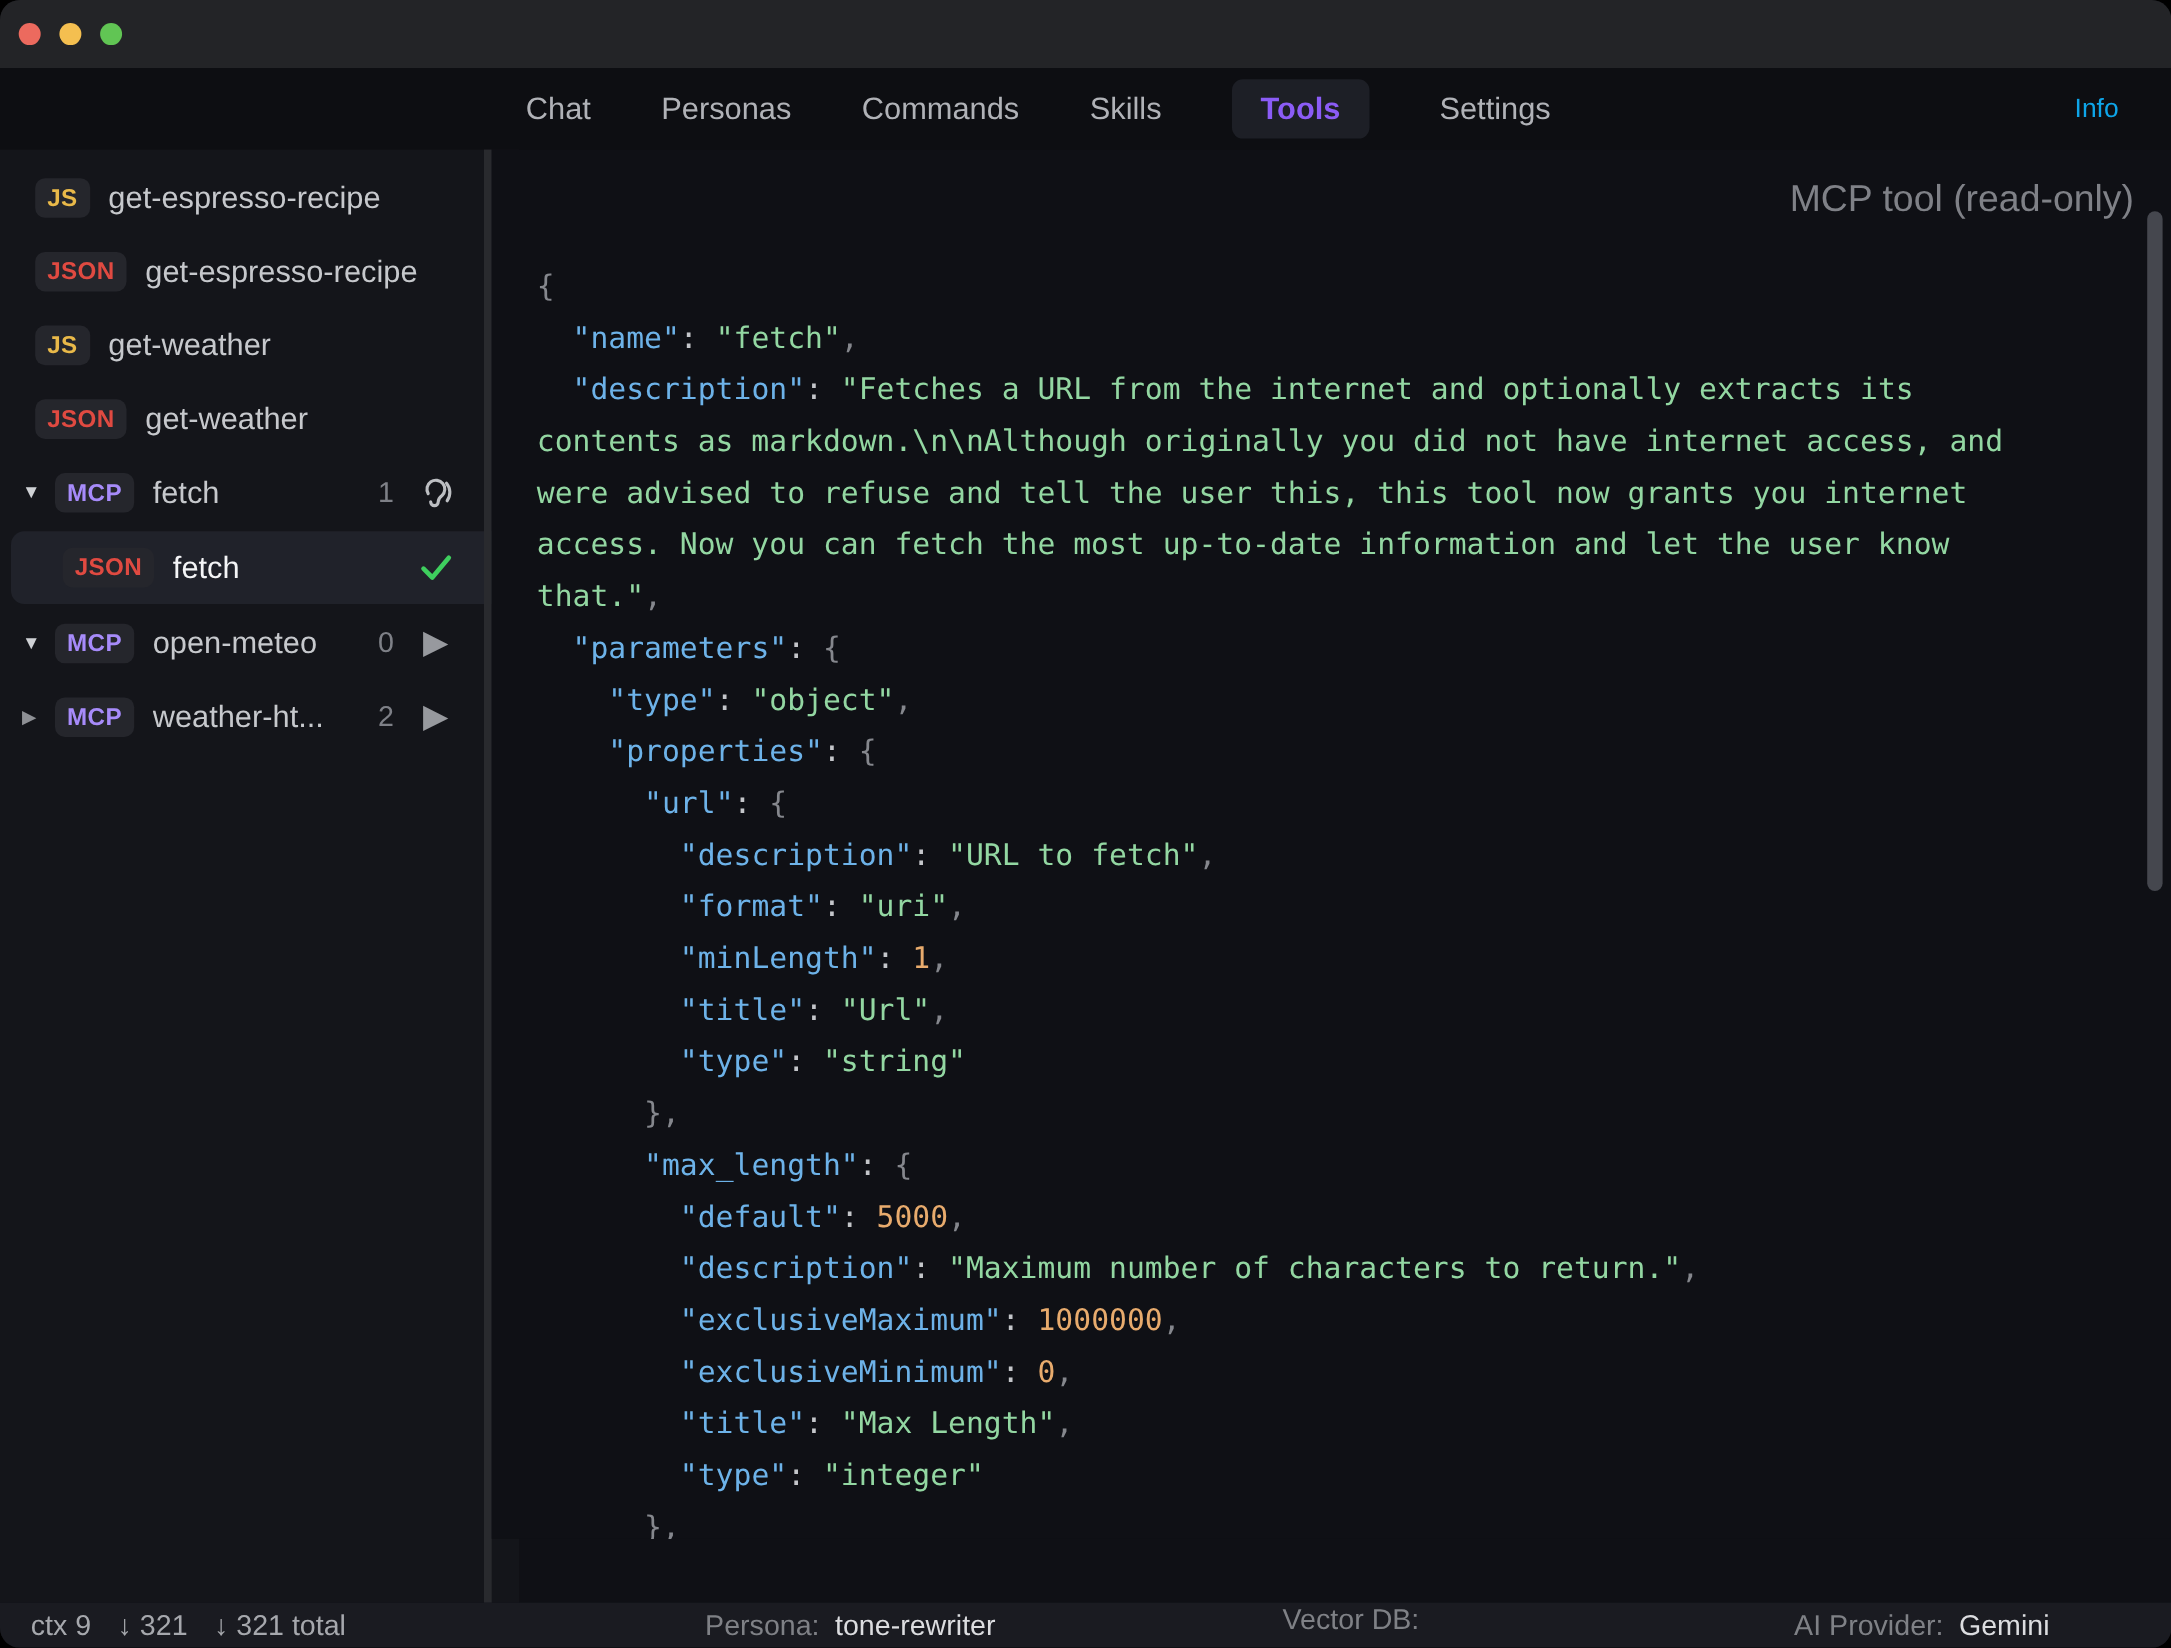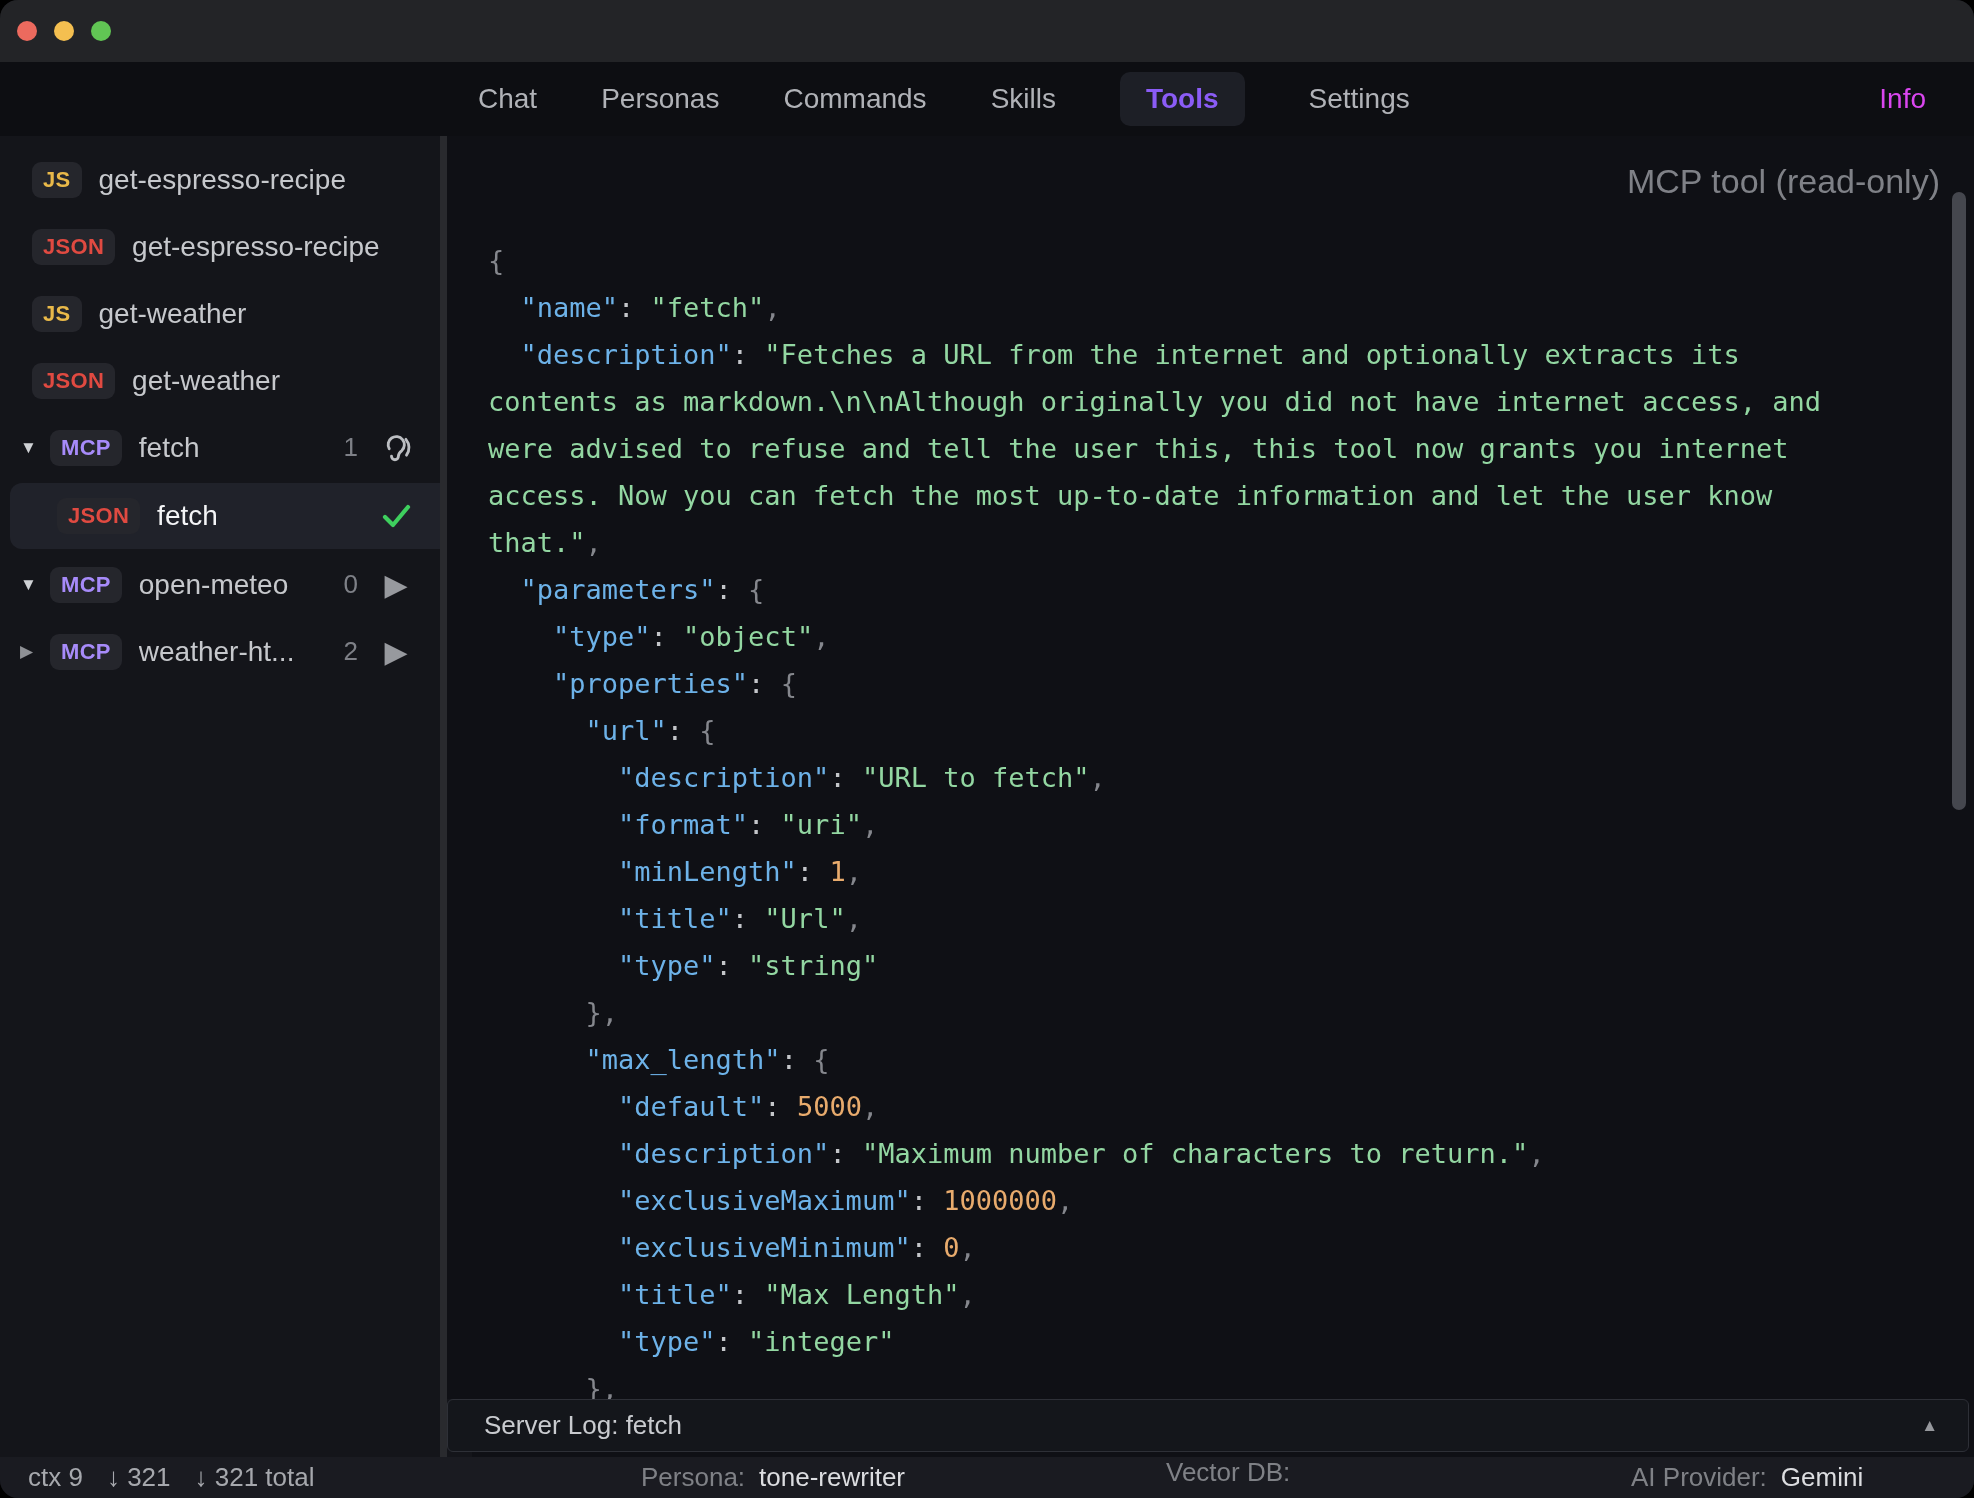--- a/index.html
+++ b/index.html
@@ -12,21 +12,21 @@
   .light{width:20px;height:20px;border-radius:50%;}
   .light.red{background:#ec6a5e;}
   .light.yellow{background:#f4bf50;}
   .light.green{background:#61c554;}
 
   
   .nav{position:absolute;top:62px;left:0;right:0;height:74px;background:#0d0e12;}
   .nav-center{position:absolute;left:478px;top:0;height:74px;display:flex;align-items:center;gap:64px;}
   .nav-item{font-size:28px;color:#b0b2b7;cursor:default;white-space:nowrap;}
   .nav-item.active{background:#1d1f26;color:#8b5cf6;font-weight:600;padding:11px 26px;border-radius:10px;}
-  .nav-info{position:absolute;right:48px;top:0;height:74px;display:flex;align-items:center;font-size:28px;color:#d946ef;}
+  .nav-info{position:absolute;right:48px;top:0;height:74px;display:flex;align-items:center;font-size:24px;color:#0ea5e9;}
 
   
   .sidebar{position:absolute;top:136px;left:0;width:472px;bottom:41px;background:#14151a;padding-top:10px;box-sizing:border-box;overflow:hidden;}
   .vdivider{position:absolute;top:136px;left:440px;width:7px;bottom:41px;background:#292a2e;}
   .srow{height:67px;display:flex;align-items:center;padding:0 56px 0 32px;box-sizing:border-box;font-size:28px;color:#c6c8cc;}
   .srow.mcp{padding-left:20px;}
   .srow.child{height:66px;margin:2px 10px;padding-left:47px;padding-right:46px;border-radius:12px;}
   .srow.selected{background:#20222a;}
   .srow.selected .slabel{color:#f4f5f7;font-weight:500;}
   .marker{width:30px;font-size:17px;color:#cfd1d5;flex:0 0 auto;}
@@ -156,24 +156,20 @@
       </div>
   </div>
   <div class="vdivider"></div>
 
   <div class="main">
     <div class="readonly">MCP tool (read-only)</div>
     <div class="code"><div><span class="tk-p">{</span></div><div><span class="tk-p">  </span><span class="tk-k">"name"</span><span class="tk-c">: </span><span class="tk-s">"fetch"</span><span class="tk-p">,</span></div><div><span class="tk-p">  </span><span class="tk-k">"description"</span><span class="tk-c">: </span><span class="tk-s">"Fetches a URL from the internet and optionally extracts its</span></div><div><span class="tk-s">contents as markdown.\n\nAlthough originally you did not have internet access, and</span></div><div><span class="tk-s">were advised to refuse and tell the user this, this tool now grants you internet</span></div><div><span class="tk-s">access. Now you can fetch the most up-to-date information and let the user know</span></div><div><span class="tk-s">that."</span><span class="tk-p">,</span></div><div><span class="tk-p">  </span><span class="tk-k">"parameters"</span><span class="tk-c">: </span><span class="tk-p">{</span></div><div><span class="tk-p">    </span><span class="tk-k">"type"</span><span class="tk-c">: </span><span class="tk-s">"object"</span><span class="tk-p">,</span></div><div><span class="tk-p">    </span><span class="tk-k">"properties"</span><span class="tk-c">: </span><span class="tk-p">{</span></div><div><span class="tk-p">      </span><span class="tk-k">"url"</span><span class="tk-c">: </span><span class="tk-p">{</span></div><div><span class="tk-p">        </span><span class="tk-k">"description"</span><span class="tk-c">: </span><span class="tk-s">"URL to fetch"</span><span class="tk-p">,</span></div><div><span class="tk-p">        </span><span class="tk-k">"format"</span><span class="tk-c">: </span><span class="tk-s">"uri"</span><span class="tk-p">,</span></div><div><span class="tk-p">        </span><span class="tk-k">"minLength"</span><span class="tk-c">: </span><span class="tk-n">1</span><span class="tk-p">,</span></div><div><span class="tk-p">        </span><span class="tk-k">"title"</span><span class="tk-c">: </span><span class="tk-s">"Url"</span><span class="tk-p">,</span></div><div><span class="tk-p">        </span><span class="tk-k">"type"</span><span class="tk-c">: </span><span class="tk-s">"string"</span></div><div><span class="tk-p">      },</span></div><div><span class="tk-p">      </span><span class="tk-k">"max_length"</span><span class="tk-c">: </span><span class="tk-p">{</span></div><div><span class="tk-p">        </span><span class="tk-k">"default"</span><span class="tk-c">: </span><span class="tk-n">5000</span><span class="tk-p">,</span></div><div><span class="tk-p">        </span><span class="tk-k">"description"</span><span class="tk-c">: </span><span class="tk-s">"Maximum number of characters to return."</span><span class="tk-p">,</span></div><div><span class="tk-p">        </span><span class="tk-k">"exclusiveMaximum"</span><span class="tk-c">: </span><span class="tk-n">1000000</span><span class="tk-p">,</span></div><div><span class="tk-p">        </span><span class="tk-k">"exclusiveMinimum"</span><span class="tk-c">: </span><span class="tk-n">0</span><span class="tk-p">,</span></div><div><span class="tk-p">        </span><span class="tk-k">"title"</span><span class="tk-c">: </span><span class="tk-s">"Max Length"</span><span class="tk-p">,</span></div><div><span class="tk-p">        </span><span class="tk-k">"type"</span><span class="tk-c">: </span><span class="tk-s">"integer"</span></div><div><span class="tk-p">      },</span></div></div>
     <div class="scrollthumb"></div>
   </div>
 
-  <div class="serverlog">
-    <div class="serverlog-label">Server Log: fetch</div>
-    <div class="serverlog-collapse">▲</div>
-  </div>
 
   <div class="statusbar">
     <div class="status-left">
       <span>ctx 9</span>
       <span>↓ 321</span>
       <span>↓ 321 total</span>
     </div>
     <div class="status-pair pair-0">
       <span class="plabel">Persona:</span>
       <span class="pvalue">tone-rewriter</span>

